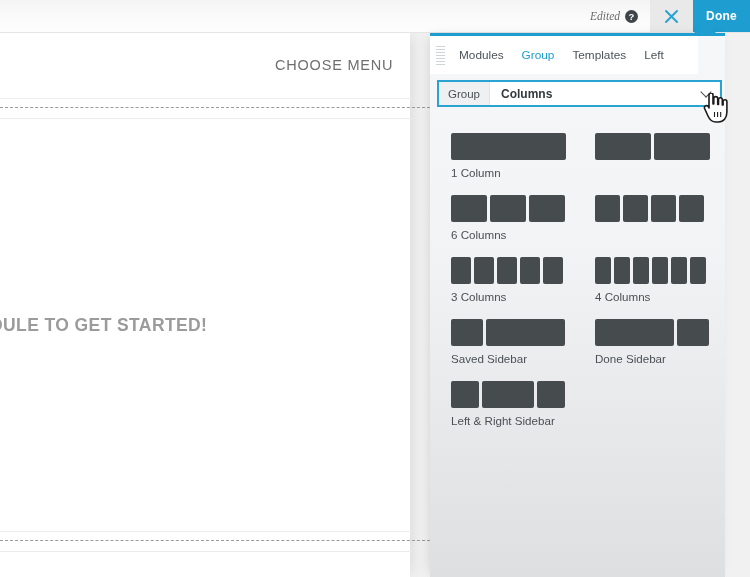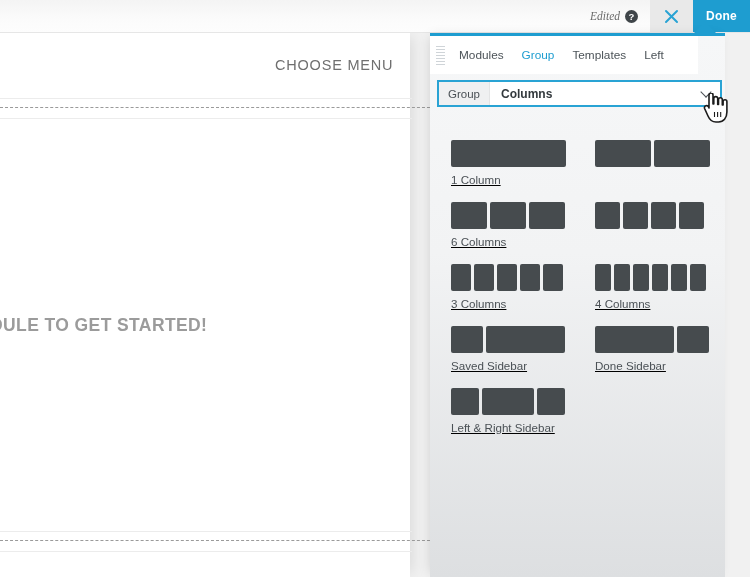--- a/index.html
+++ b/index.html
@@ -275,25 +275,24 @@
     width: 7px; height: 7px;
     border-right: 1.6px solid #4a5055;
     border-bottom: 1.6px solid #4a5055;
     transform: rotate(45deg);
   }
 
   
   .rows-grid {
     position: absolute;
     left: 437px;
-    top: 140px;
+    top: 133px;
     width: 288px;
     display: flex;
     flex-wrap: wrap;
-    text-decoration: underline;
   }
 
   .row-item {
     width: 144px;
     margin-bottom: 16px;
     cursor: pointer;
   }
 
   .thumb {
     display: flex;

